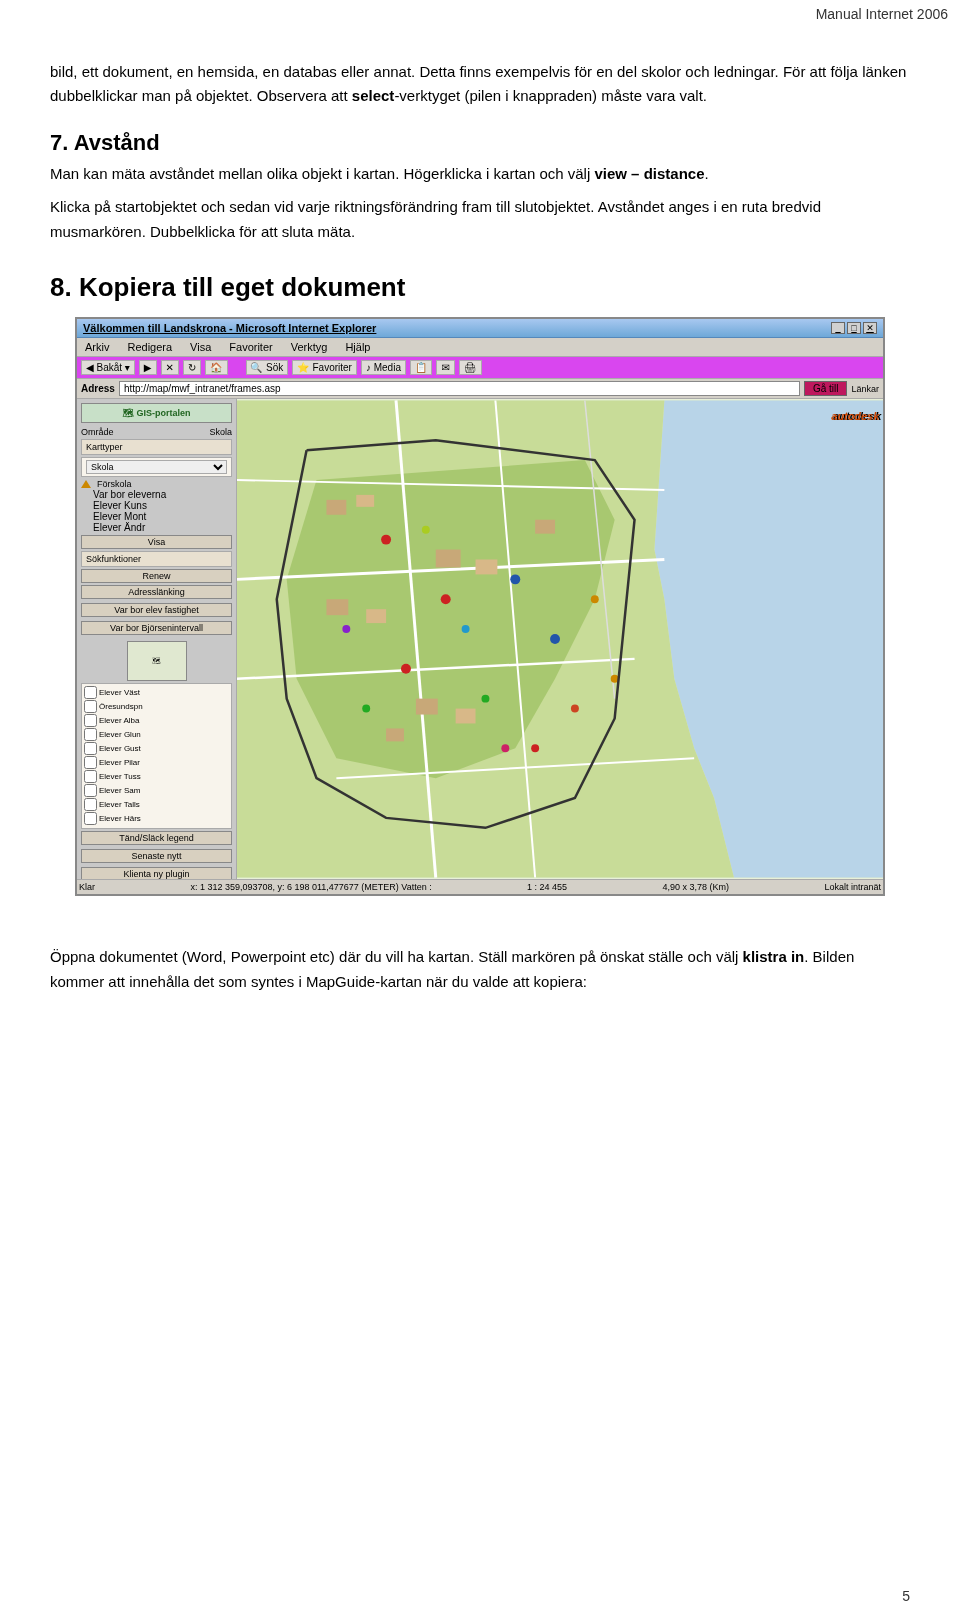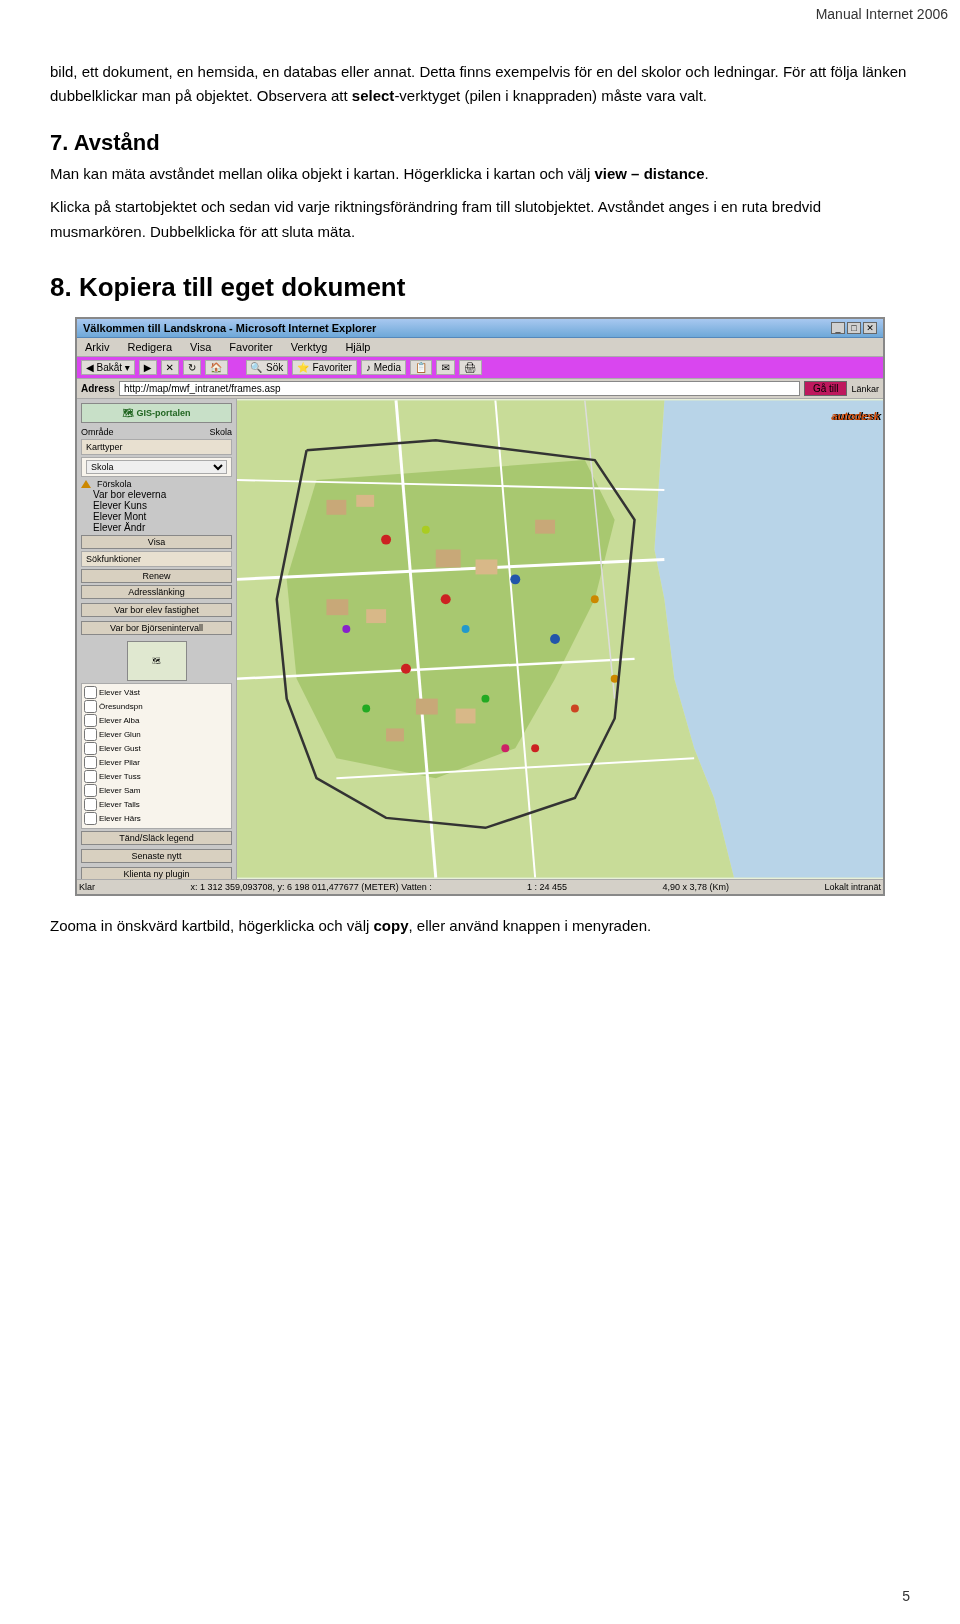--- a/index.html
+++ b/index.html
@@ -70,20 +70,21 @@
       font-family: Arial, sans-serif;
     }
 
     .browser-titlebar {
       background: linear-gradient(to bottom, #a8c8f0, #6ea8d8);
       padding: 3px 6px;
       display: flex;
       align-items: center;
       justify-content: space-between;
       border-bottom: 1px solid #5588bb;
+      text-decoration: underline;
     }
 
     .browser-title {
       font-size: 11px;
       font-weight: bold;
       color: #000;
     }
 
     .browser-controls {
       display: flex;
@@ -532,21 +533,23 @@
         <span>Klar</span>
         <span>x: 1 312 359,093708, y: 6 198 011,477677 (METER)   Vatten :</span>
         <span>1 : 24 455</span>
         <span>4,90 x 3,78 (Km)</span>
         <span>Lokalt intranät</span>
       </div>
     </div>
     
 
     
+    <br>
     <p class="page-footer-text">
-      Zooma in önskvärd kartbild, högerklicka och välj <b>copy</b>, eller använd knappen i menyraden.
+      Öppna dokumentet (Word, Powerpoint etc) där du vill ha kartan. Ställ markören
+      på önskat ställe och välj <b>klistra in</b>. Bilden kommer att innehålla det som syntes i
+      MapGuide-kartan när du valde att kopiera:
     </p>
-    <br>
   </div>
 
 </div>
 
 <div class="page-number">5</div>
 
 </body></html>

